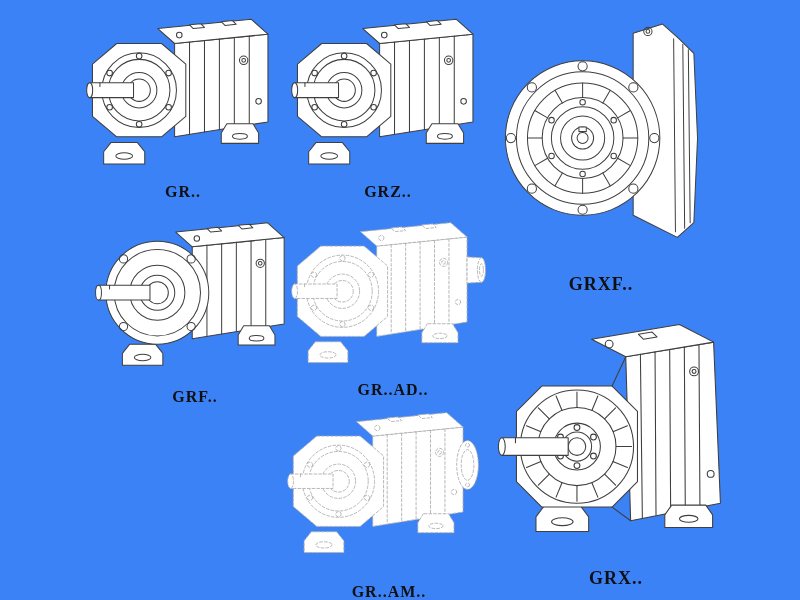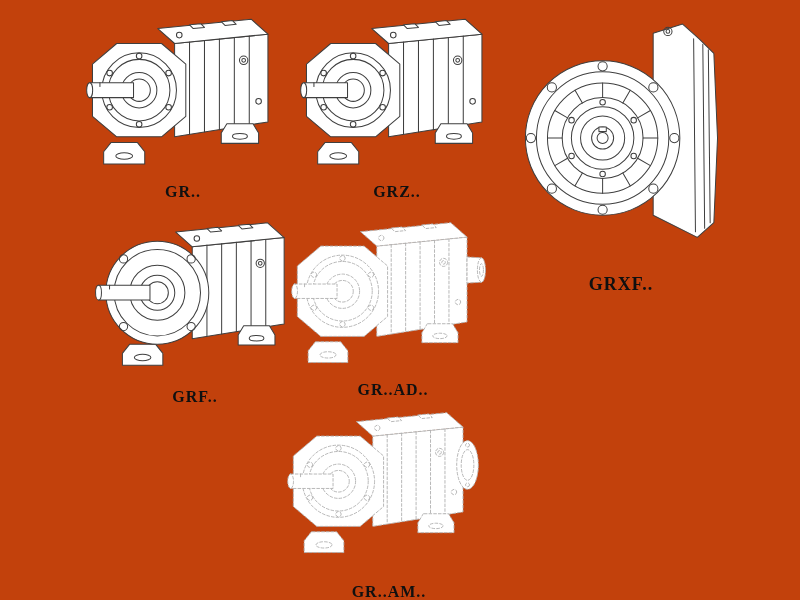--- a/index.html
+++ b/index.html
@@ -2,21 +2,21 @@
 <html><head>
 <meta charset="utf-8">
 <style>
   * { margin:0; padding:0; box-sizing:border-box; }
   html, body { width:800px; height:600px; }
   body {
     background:#ffffff;
     font-family:"Liberation Serif", serif;
     overflow:hidden;
   }
-  .canvas { position:relative; width:800px; height:600px; background:#c2410c; }
+  .canvas { position:relative; width:800px; height:600px; background:#3b82f6; }
   .fig { position:absolute; display:flex; flex-direction:column; align-items:center; }
   .gb { color:#3f3f3f; stroke-width:1.1; }
   .gb.dashed { color:#b0b0b0; stroke-dasharray:3 2.2; stroke-width:1; }
   .cap {
     font-weight:bold;
     font-size:16px;
     letter-spacing:1px;
     color:#101010;
     margin-top:4px;
     white-space:nowrap;
@@ -178,28 +178,28 @@
 
 <div class="canvas">
 
   <figure class="fig" style="left:85px; top:6px;">
     <svg class="gb" width="196" height="173" viewBox="0 0 210 185">
         <use href="#gb-foot"></use>
       </svg>
     <figcaption class="cap">GR..</figcaption>
   </figure>
 
-  <figure class="fig" style="left:299px; top:6px;">
+  <figure class="fig" style="left:290px; top:6px;">
     <svg class="gb" width="196" height="173" viewBox="0 0 210 185">
         <use href="#gb-foot"></use>
       </svg>
     <figcaption class="cap">GRZ..</figcaption>
   </figure>
 
-  <figure class="fig" style="left:515px; top:2px;">
+  <figure class="fig" style="left:495px; top:2px;">
     <svg class="gb" width="212" height="262" viewBox="0 0 230 285">
         <use href="#gb-grxf"></use>
       </svg>
     <figcaption class="cap cap-lg" style="margin-top:10px;">GRXF..</figcaption>
   </figure>
 
   <figure class="fig" style="left:93px; top:210px;">
     <svg class="gb" width="204" height="170" viewBox="0 0 222 185">
         <use href="#gb-flange"></use>
       </svg>
@@ -216,14 +216,20 @@
 
 
   <figure class="fig" style="left:286px; top:400px;">
     <svg class="gb dashed" width="206" height="167" viewBox="0 0 228 185">
       <use href="#gb-foot" width="210" height="185"></use>
       <use href="#addon-am" width="228" height="185"></use>
     </svg>
     <figcaption class="cap" style="margin-top:16px;">GR..AM..</figcaption>
   </figure>
 
+  <figure class="fig" style="left:494px; top:298px;">
+    <svg class="gb" width="244" height="262" viewBox="0 0 250 268">
+        <use href="#gb-grx"></use>
+      </svg>
+    <figcaption class="cap cap-lg" style="margin-top:8px;">GRX..</figcaption>
+  </figure>
 
 </div>
 
 </body></html>

